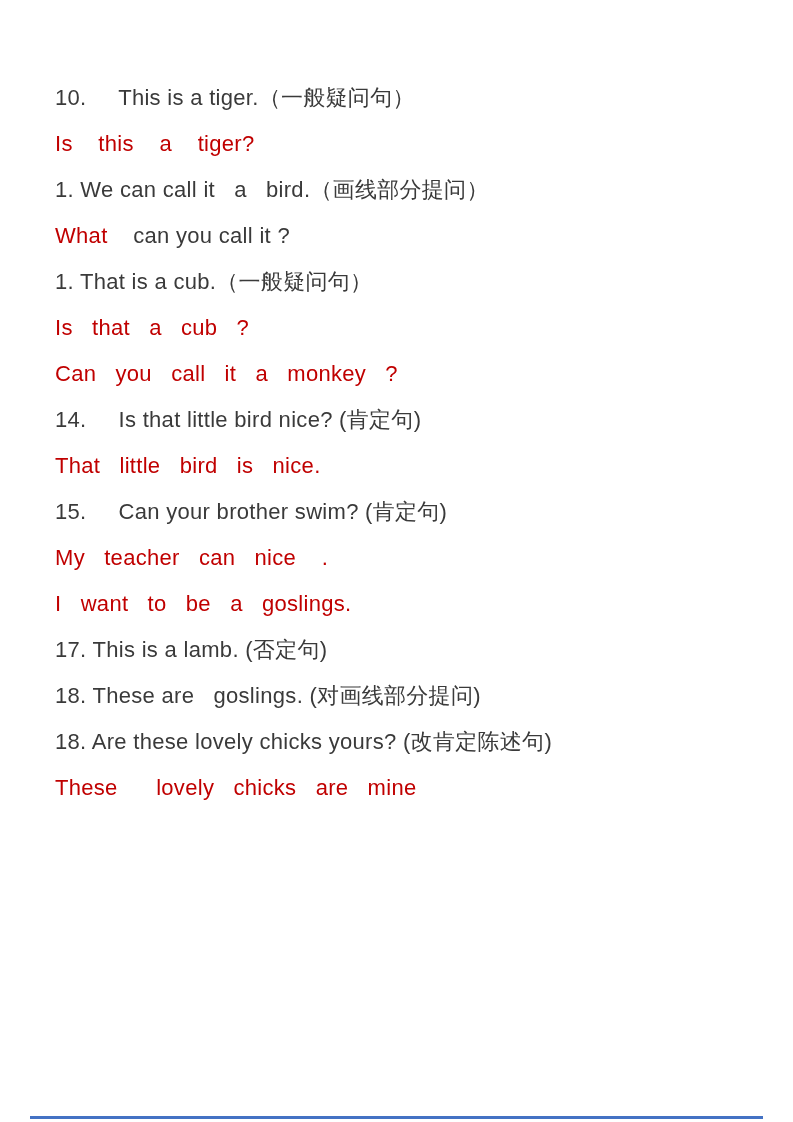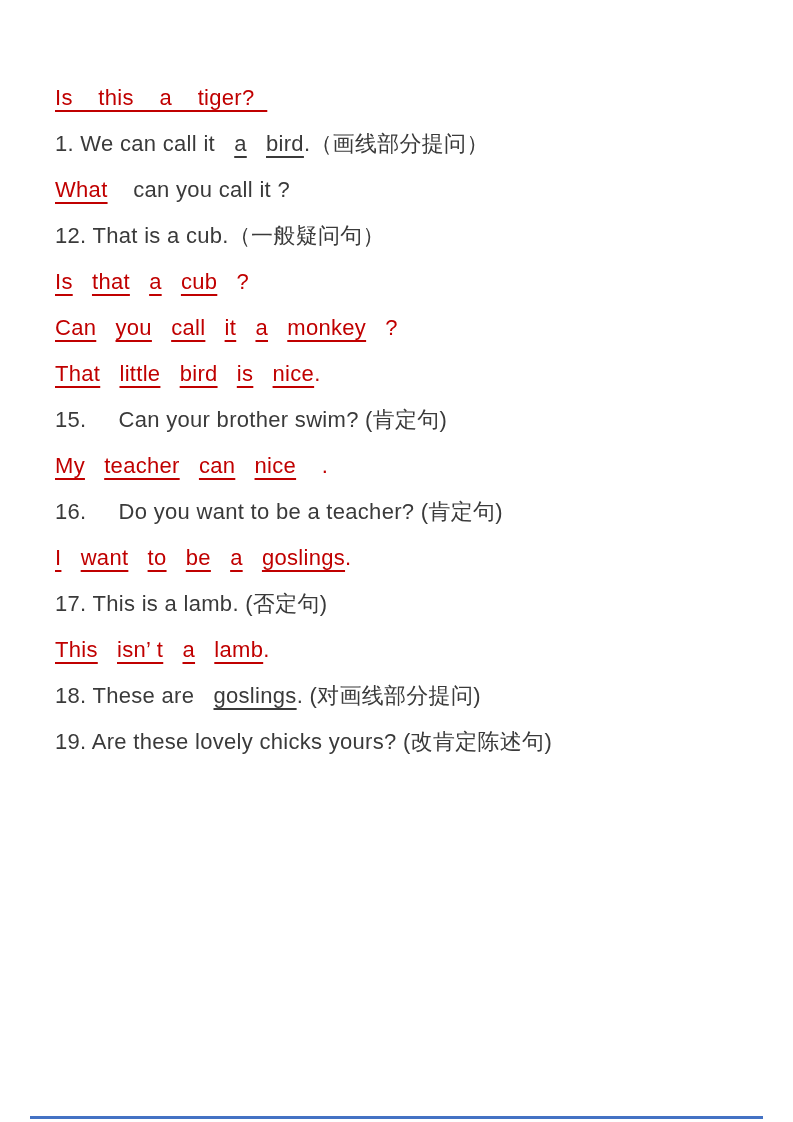--- a/index.html
+++ b/index.html
@@ -16,43 +16,43 @@
   }
   .line{
     font-size:22px;
     line-height:46px;
     white-space:pre-wrap;
     letter-spacing:0.3px;
   }
   .seg-b{color:var(--ink,#3a3a3a);}
   .seg-r{color:var(--red,#c00000);}
   .u{
-    text-decoration:underline;
     text-decoration-thickness:1.5px;
     text-underline-offset:5px;
   }
   .footer-rule{
     position:absolute;
     left:30px;right:30px;bottom:3px;
     height:3px;
   }
 </style>
 </head>
 <body style="background: rgb(255, 255, 255);">
 
 <div class="doc">
+    <div class="line"><span class="seg-b">10.     This is a tiger.（一般疑问句）</span></div>
     <div class="line"><span class="seg-r u">Is    this    a    tiger?  </span></div>
     <div class="line"><span class="seg-b">1. We can call it   </span><span class="seg-b u">a</span><span class="seg-b">   </span><span class="seg-b u">bird</span><span class="seg-b">.（画线部分提问）</span></div>
     <div class="line"><span class="seg-r u">What</span><span class="seg-b">    can you call it ?</span></div>
-    <div class="line"><span class="seg-b">12. That is a cub.（一般疑问句）</span></div>
+    <div class="line"><span class="seg-b">1. That is a cub.（一般疑问句）</span></div>
     <div class="line"><span class="seg-r u">Is</span><span class="seg-r">   </span><span class="seg-r u">that</span><span class="seg-r">   </span><span class="seg-r u">a</span><span class="seg-r">   </span><span class="seg-r u">cub</span><span class="seg-r">   </span><span class="seg-r">?</span></div>
     <div class="line"><span class="seg-r u">Can</span><span class="seg-r">   </span><span class="seg-r u">you</span><span class="seg-r">   </span><span class="seg-r u">call</span><span class="seg-r">   </span><span class="seg-r u">it</span><span class="seg-r">   </span><span class="seg-r u">a</span><span class="seg-r">   </span><span class="seg-r u">monkey</span><span class="seg-r">   </span><span class="seg-r">?</span></div>
+    <div class="line"><span class="seg-b">14.     Is that little bird nice? (肯定句)</span></div>
     <div class="line"><span class="seg-r u">That</span><span class="seg-r">   </span><span class="seg-r u">little</span><span class="seg-r">   </span><span class="seg-r u">bird</span><span class="seg-r">   </span><span class="seg-r u">is</span><span class="seg-r">   </span><span class="seg-r u">nice</span><span class="seg-r">.</span></div>
     <div class="line"><span class="seg-b">15.     Can your brother swim? (肯定句)</span></div>
     <div class="line"><span class="seg-r u">My</span><span class="seg-r">   </span><span class="seg-r u">teacher</span><span class="seg-r">   </span><span class="seg-r u">can</span><span class="seg-r">   </span><span class="seg-r u">nice</span><span class="seg-r">    </span><span class="seg-r">.</span></div>
-    <div class="line"><span class="seg-b">16.     Do you want to be a teacher? (肯定句)</span></div>
     <div class="line"><span class="seg-r u">I</span><span class="seg-r">   </span><span class="seg-r u">want</span><span class="seg-r">   </span><span class="seg-r u">to</span><span class="seg-r">   </span><span class="seg-r u">be</span><span class="seg-r">   </span><span class="seg-r u">a</span><span class="seg-r">   </span><span class="seg-r u">goslings</span><span class="seg-r">.</span></div>
     <div class="line"><span class="seg-b">17. This is a lamb. (否定句)</span></div>
-    <div class="line"><span class="seg-r u">This</span><span class="seg-r">   </span><span class="seg-r u">isn’ t</span><span class="seg-r">   </span><span class="seg-r u">a</span><span class="seg-r">   </span><span class="seg-r u">lamb</span><span class="seg-r">.</span></div>
     <div class="line"><span class="seg-b">18. These are   </span><span class="seg-b u">goslings</span><span class="seg-b">. (对画线部分提问)</span></div>
-    <div class="line"><span class="seg-b">19. Are these lovely chicks yours? (改肯定陈述句)</span></div>
+    <div class="line"><span class="seg-b">18. Are these lovely chicks yours? (改肯定陈述句)</span></div>
+    <div class="line"><span class="seg-r u">These</span><span class="seg-r">      </span><span class="seg-r u">lovely</span><span class="seg-r">   </span><span class="seg-r u">chicks</span><span class="seg-r">   </span><span class="seg-r u">are</span><span class="seg-r">   </span><span class="seg-r u">mine</span></div>
   </div>
 <div class="footer-rule" style="background: rgb(68, 114, 196);"></div>
 
 </body></html>

